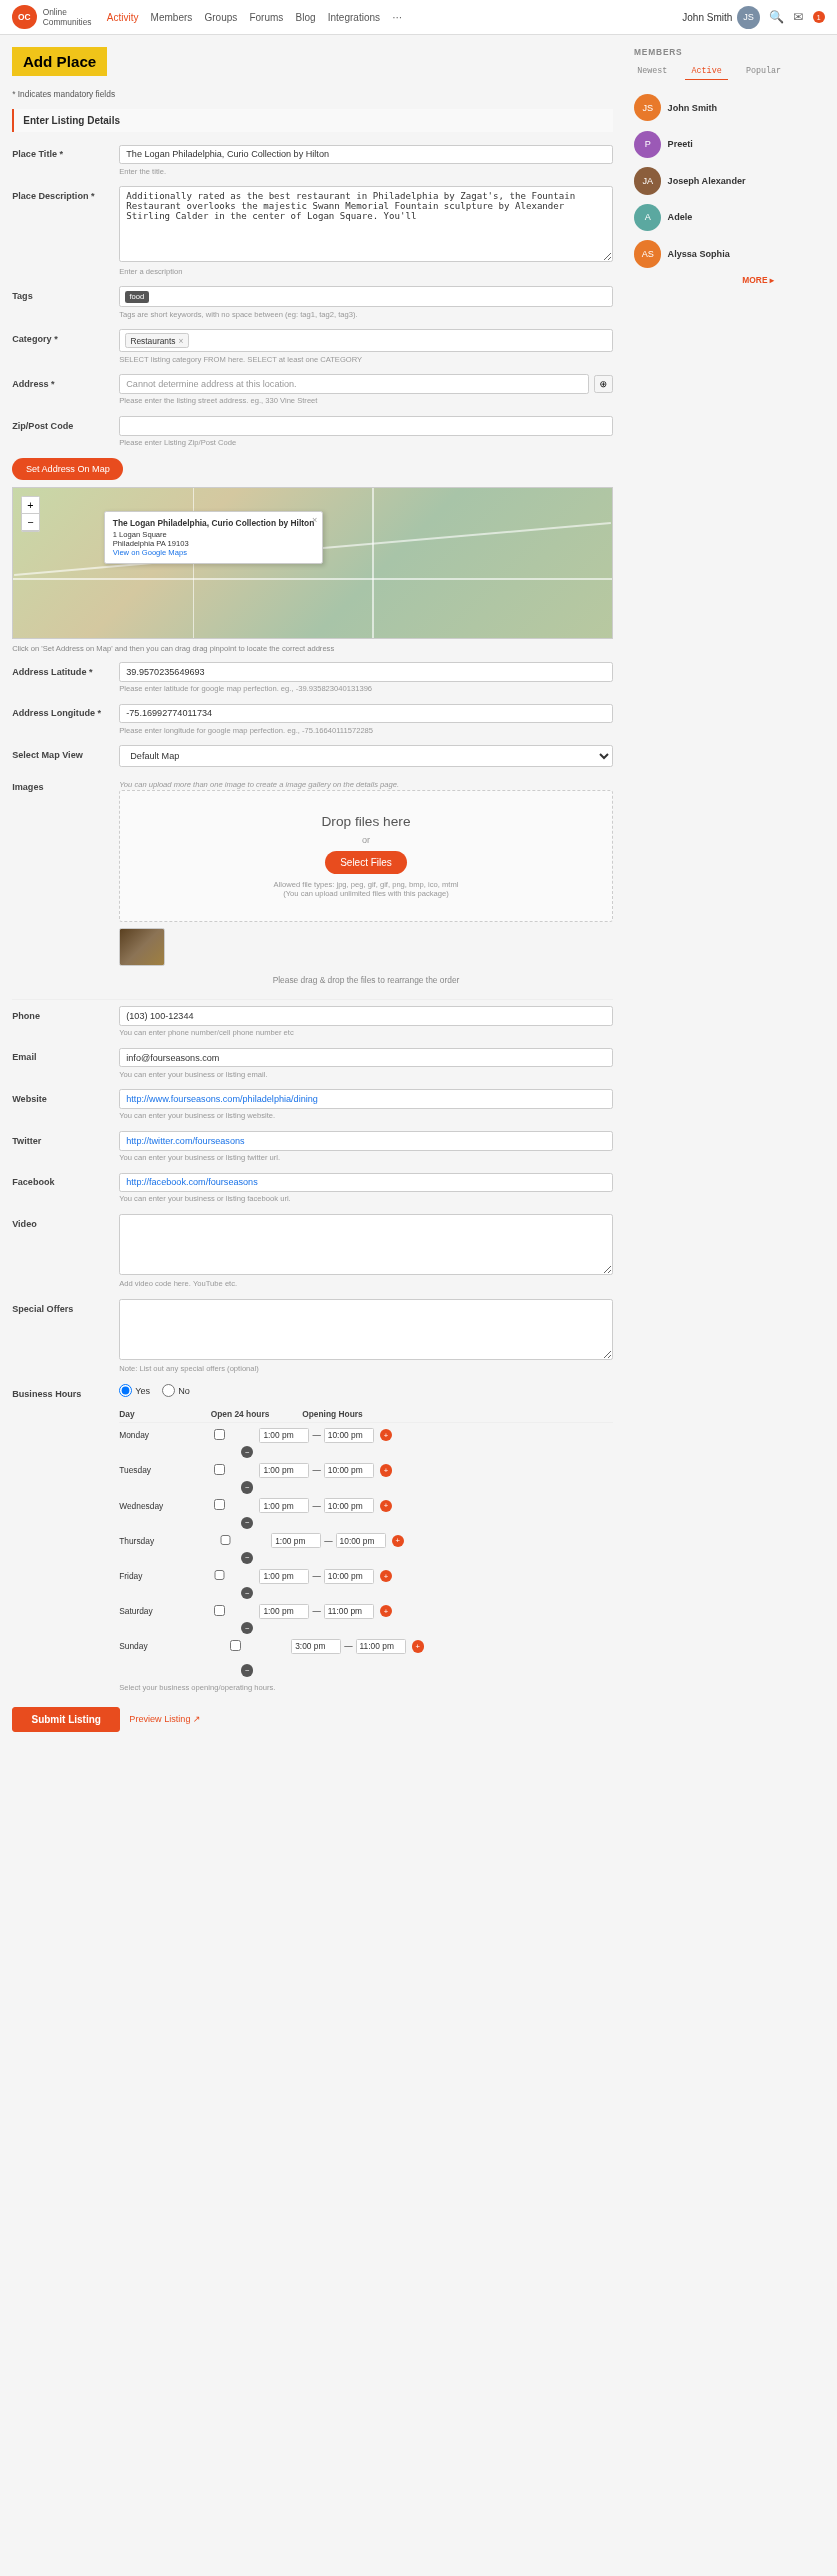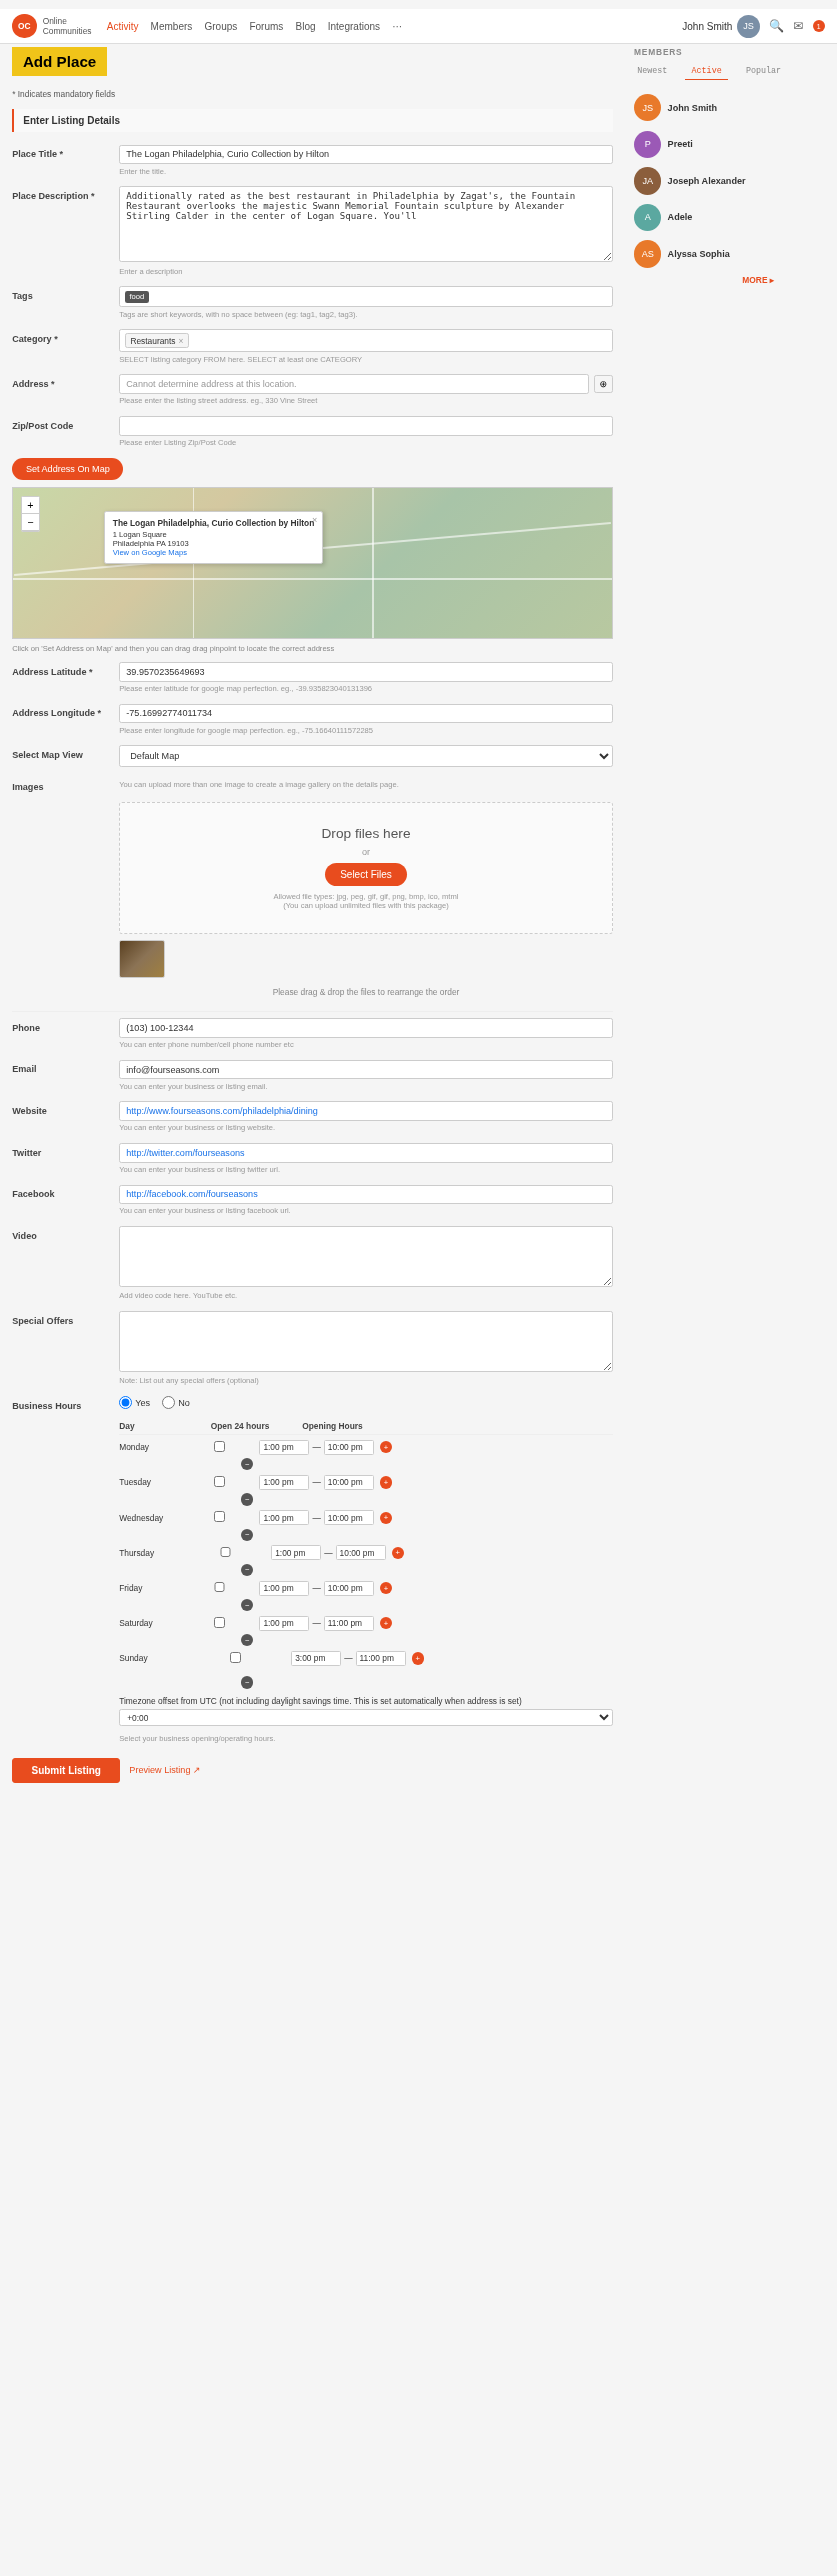--- a/index.html
+++ b/index.html
@@ -7,21 +7,21 @@
 
     
     .navbar {
       background: #fff;
       border-bottom: 0.8px solid #ddd;
       display: flex;
       align-items: center;
       padding: 0 12.2px;
       height: 35px;
       position: sticky;
-      top: 9px;
+      top: 0;
       z-index: 100;
     }
     .nav-logo {
       width: 24.4px; height: 24.4px;
       background: #e84c1e;
       border-radius: 50%;
       display: flex; align-items: center; justify-content: center;
       color: #fff; font-weight: bold; font-size: 8.4px;
       margin-right: 6.1px;
       flex-shrink: 0;
@@ -422,21 +422,21 @@
         <select>
           <option>Default Map</option>
         </select>
       </div>
     </div>
 
     
     <div class="form-row">
       <div class="form-label">Images</div>
       <div class="form-field">
-        <div class="field-hint" style="margin-bottom:13px;">You can upload more than one image to create a image gallery on the details page.</div>
+        <div class="field-hint" style="margin-bottom:1px;font-style:italic;">You can upload more than one image to create a image gallery on the details page.</div>
         <div class="upload-area">
           <div class="upload-title">Drop files here</div>
           <div class="upload-or">or</div>
           <button class="select-files-btn">Select Files</button>
           <div class="upload-allowed">Allowed file types: jpg, peg, gif, gif, png, bmp, ico, mtml<br>(You can upload unlimited files with this package)</div>
         </div>
         <div class="uploaded-preview">
           <div class="preview-img" style="background: linear-gradient(135deg,#5a4020,#8B7355,#a08040);"></div>
         </div>
         <div class="drag-drop-hint">Please drag &amp; drop the files to rearrange the order</div>
@@ -602,26 +602,20 @@
       <span class="time-range">
         <input type="text" value="3:00 pm" style="width: 50px; font-size: 8.4px; padding: 1.5px 3px; border: 0.8px solid rgb(204, 204, 204); border-radius: 1.5px;">
         <span> — </span>
         <input type="text" value="11:00 pm" style="width: 50px; font-size: 8.4px; padding: 1.5px 3px; border: 0.8px solid rgb(204, 204, 204); border-radius: 1.5px;">
         <span class="add-hour">+</span>
       </span>
     </div>
               <div style="margin-left: 122px; margin-bottom: 4.6px;"><span class="remove-hour" style="background:#555;border-radius:50%;color:#fff;width:12.2px;height:12.2px;display:inline-flex;align-items:center;justify-content:center;cursor:pointer;font-size:7.6px;">−</span></div>
             </div>
         </div>
-        <div class="timezone-row">
-          <div style="margin-bottom:3px;">Timezone offset from UTC (not including daylight savings time. This is set automatically when address is set)</div>
-          <select class="timezone-select">
-            <option>+0:00</option>
-          </select>
-        </div>
         <div class="field-hint" style="margin-top:6.1px;">Select your business opening/operating hours.</div>
       </div>
     </div>
 
     
     <div class="bottom-buttons">
       <button class="submit-btn">Submit Listing</button>
       <a href="#" class="preview-link">
         <span>Preview Listing</span>
         <span>↗</span>

